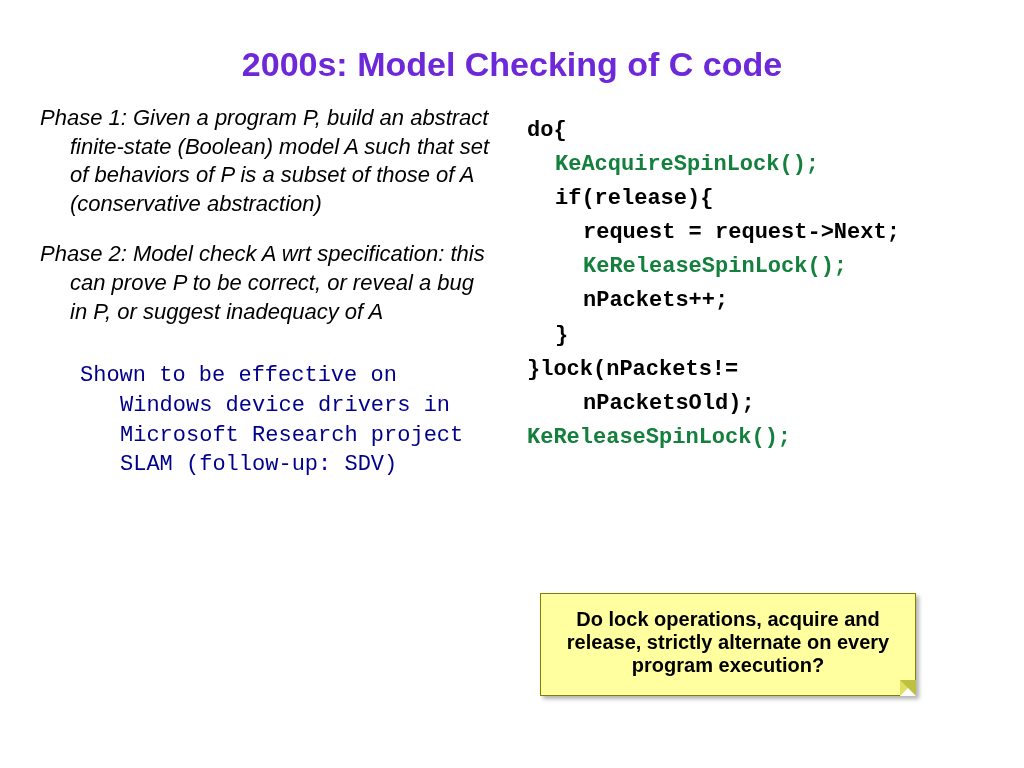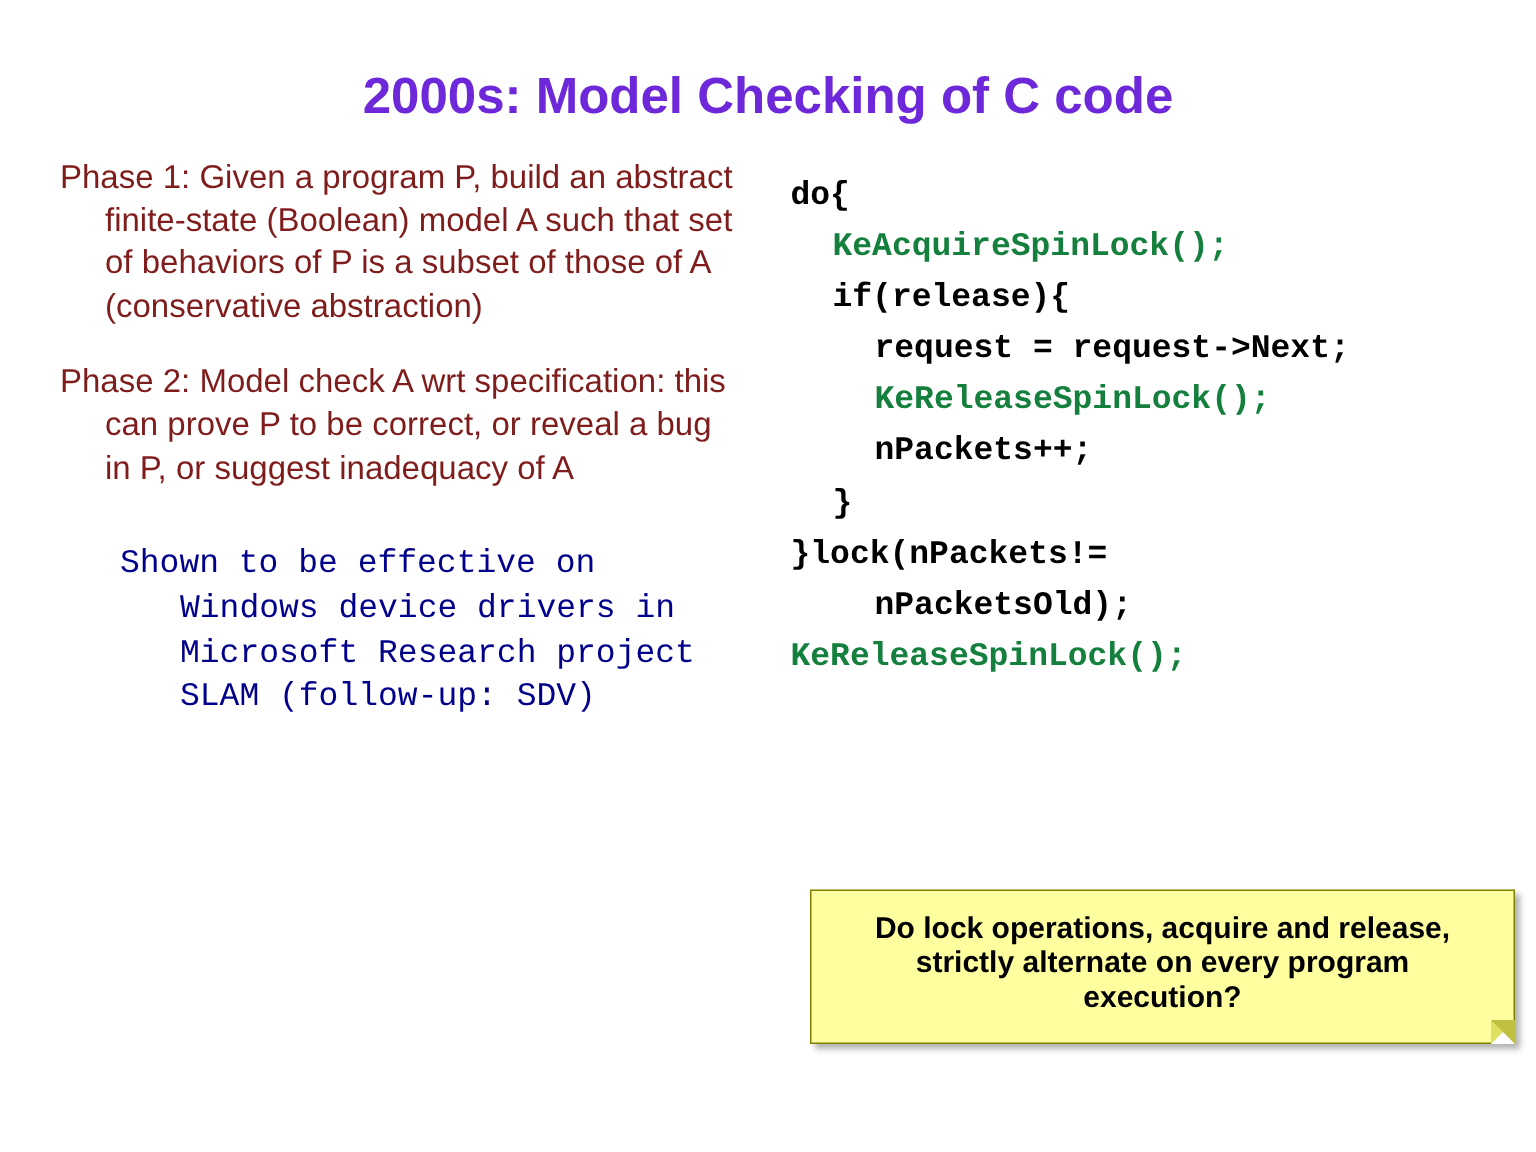--- a/index.html
+++ b/index.html
@@ -26,26 +26,27 @@
   .left, .right {
     flex: 1;
   }
   .left {
     padding-right: 20px;
   }
   .right {
     padding-left: 10px;
   }
   .phase {
-    color: #7f1d1d;
+    color: #000000;
     font-size: 22px;
     margin-bottom: 22px;
     line-height: 1.3;
     padding-left: 30px;
     text-indent: -30px;
+    font-style: italic;
   }
   .slam {
     color: #00008b;
     font-size: 22px;
     margin-top: 35px;
     margin-left: 40px;
     padding-left: 40px;
     text-indent: -40px;
     line-height: 1.35;
     font-family: Liberation Mono, monospace;
@@ -57,21 +58,21 @@
     line-height: 1.55;
     margin-top: 10px;
   }
   .code .k { color: #15803d; }
   .ind1 { padding-left: 28px; }
   .ind2 { padding-left: 56px; }
   .callout {
     position: absolute;
     left: 540px;
     top: 593px;
-    width: 470px;
+    width: 376px;
     background: #ffffa0;
     border: 1.5px solid #808000;
     box-shadow: 3px 3px 4px rgba(0,0,0,0.3);
     font-family: Arial, sans-serif;
     font-weight: bold;
     font-size: 20px;
     text-align: center;
     padding: 14px 18px 18px 18px;
     box-sizing: border-box;
   }

